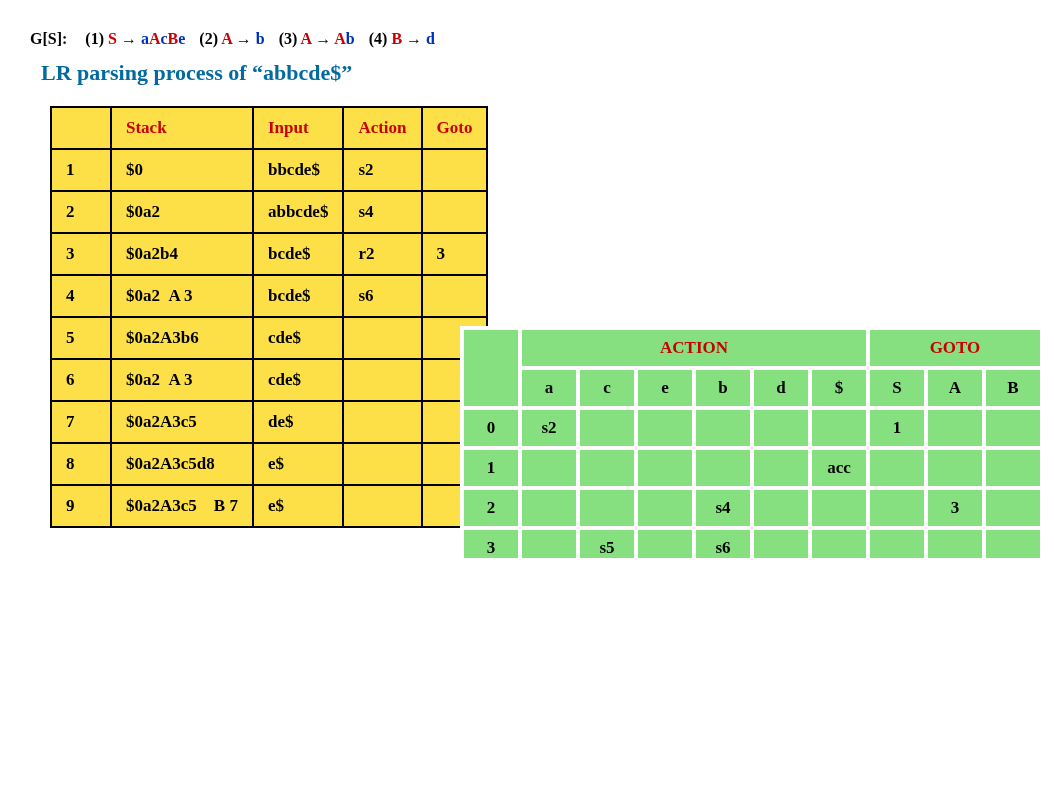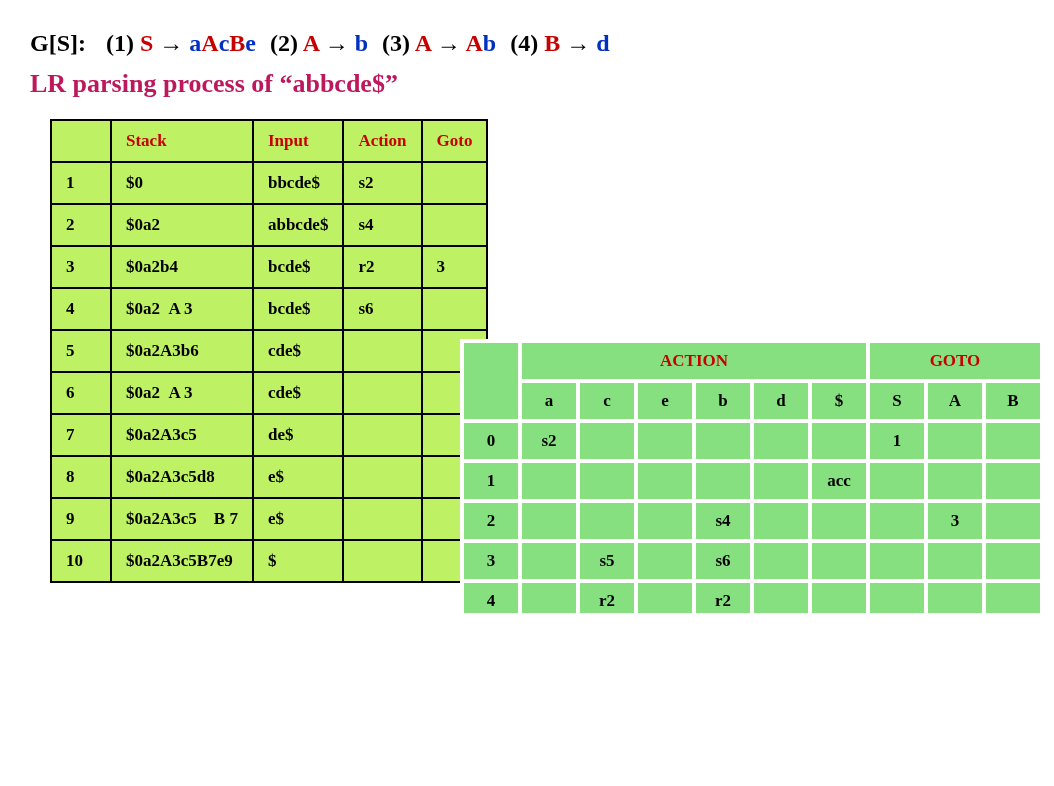--- a/index.html
+++ b/index.html
@@ -4,52 +4,53 @@
   <style>
     body {
       font-family: Georgia, 'Times New Roman', serif;
       background: white;
       margin: 0;
       padding: 30px;
       font-weight: bold;
     }
 
     .grammar-line {
-      font-size: 24px;
+      font-size: 16px;
       margin-bottom: 12px;
     }
     .grammar-line .label {
       color: #000;
     }
     .grammar-line .num {
       color: #000;
     }
     .grammar-line .nt {
       color: #c70000;
     }
     .grammar-line .t {
       color: #0030c0;
     }
     .grammar-line .arrow {
       color: #000;
     }
 
     .subtitle {
-      font-size: 26px;
+      font-size: 22px;
       margin-bottom: 20px;
-      color: #be185d;
+      color: #0369a1;
+      margin-left: 11px;
     }
 
     .content {
       position: relative;
     }
 
     .parse-table {
       border-collapse: collapse;
-      background: #bef264;
+      background: #fde047;
       margin-left: 20px;
     }
     .parse-table th, .parse-table td {
       border: 2px solid #000;
       padding: 10px 14px;
       text-align: left;
       font-size: 17px;
     }
     .parse-table th {
       color: #c70000;
@@ -164,27 +165,20 @@
           <td class="step">8</td>
           <td>$0a2A3c5d8</td>
           <td>e$</td>
           <td></td>
           <td></td>
         </tr>
         <tr>
           <td class="step">9</td>
           <td>$0a2A3c5&nbsp;&nbsp;&nbsp;&nbsp;B 7</td>
           <td>e$</td>
-          <td></td>
-          <td></td>
-        </tr>
-        <tr>
-          <td class="step">10</td>
-          <td>$0a2A3c5B7e9</td>
-          <td>$</td>
           <td></td>
           <td></td>
         </tr>
       </tbody>
   </table>
 
   <table class="lr-table">
     <tbody>
         <tr>
       <th rowspan="2"></th>

